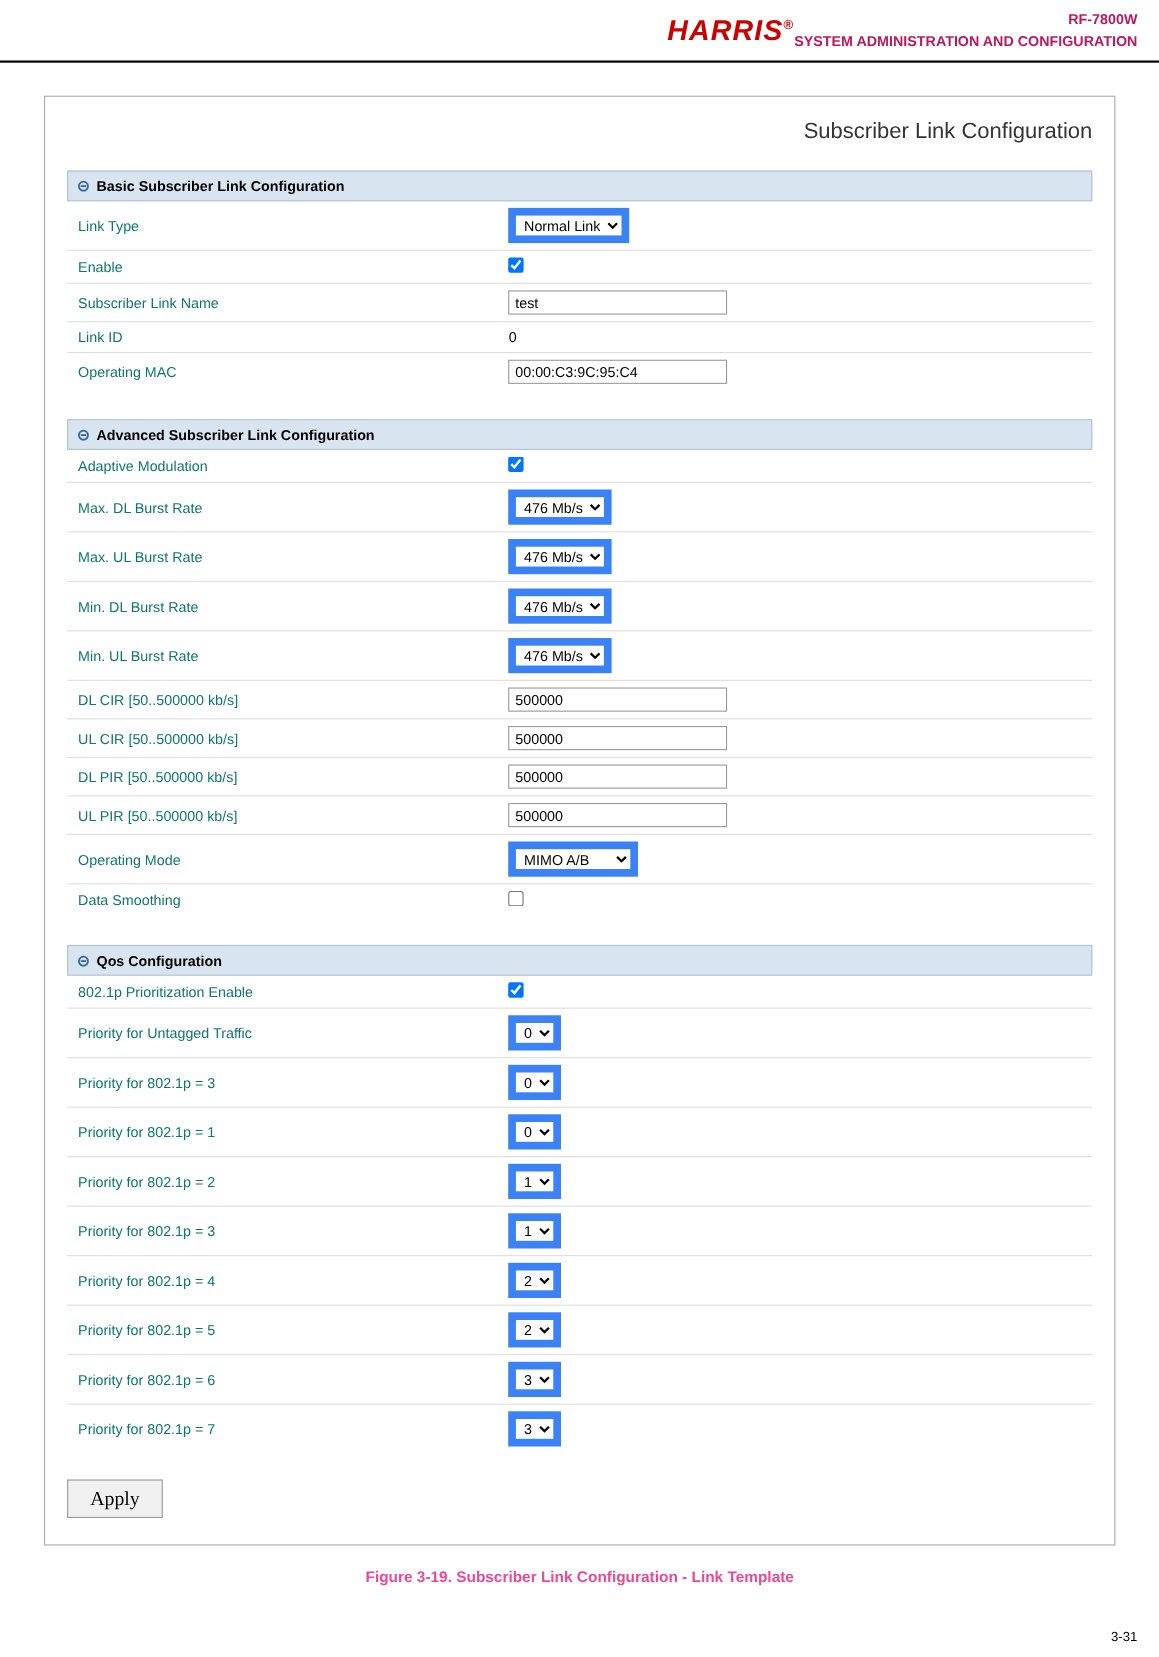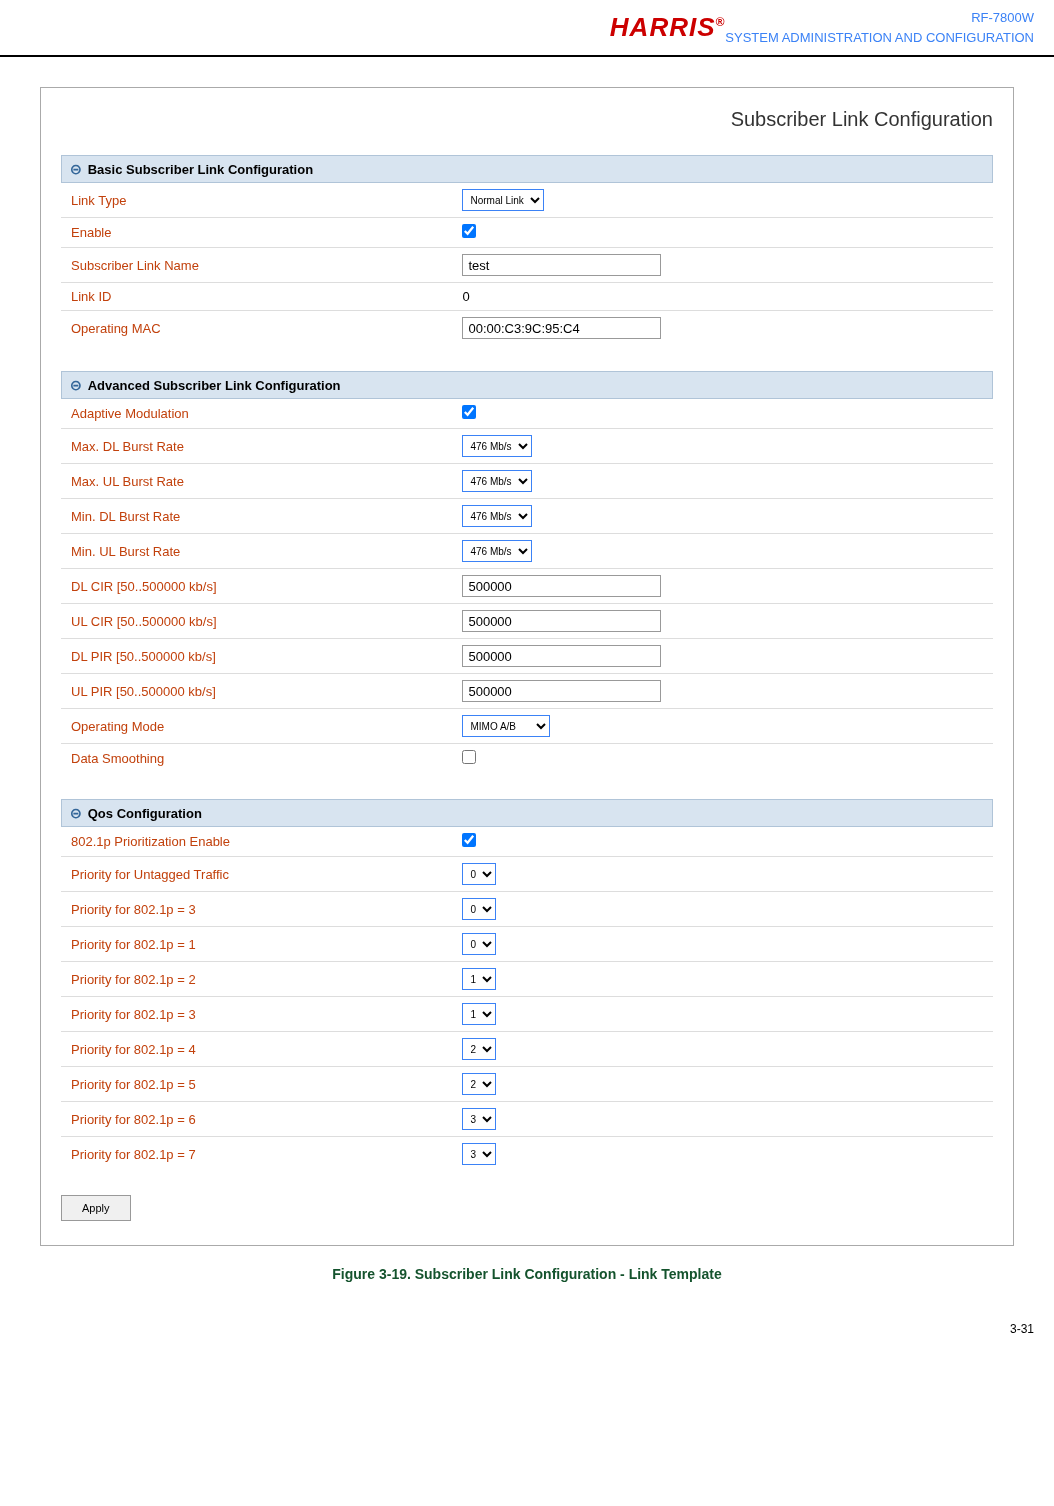--- a/index.html
+++ b/index.html
@@ -28,22 +28,22 @@
       color: #cc0000;
       letter-spacing: 1px;
     }
     .header-logo sup {
       font-size: 12px;
       vertical-align: super;
     }
     .header-title {
       text-align: right;
       font-size: 13px;
-      font-weight: normal;
-      color: #3b82f6;
+      font-weight: bold;
+      color: #be185d;
       line-height: 1.5;
     }
 
     
     .main-content {
       padding: 30px 40px;
     }
 
     
     .panel {
@@ -90,67 +90,68 @@
     }
     .form-table tr:last-child {
       border-bottom: none;
     }
     .form-table td {
       padding: 6px 10px;
       vertical-align: middle;
     }
     .form-table td:first-child {
       width: 42%;
-      color: #c2410c;
+      color: #0f766e;
     }
     .form-table td:last-child {
       width: 58%;
     }
 
     
     input[type="text"] {
       border: 1px solid #999;
       padding: 2px 5px;
       font-size: 13px;
       width: 199px;
       height: 22px;
     }
 
     select {
-      border: 1px solid #3b82f6;
+      border: 7px solid #3b82f6;
       padding: 1px 3px;
-      font-size: 10px;
-      height: 22px;
+      font-size: 13px;
+      height: 32px;
       background: #fff;
     }
 
     
     input[type="checkbox"] {
       width: 14px;
       height: 14px;
       cursor: pointer;
     }
 
     
     .apply-button {
       background: #f0f0f0;
       border: 1px solid #999;
       padding: 6px 20px;
-      font-size: 11px;
+      font-size: 18px;
       cursor: pointer;
       margin-top: 8px;
+      font-family: Liberation Serif, serif;
     }
 
     
     .figure-caption {
       text-align: center;
       font-weight: bold;
       font-size: 14px;
       margin-top: 20px;
-      color: #14532d;
+      color: #ec4899;
     }
 
     
     .page-number {
       text-align: right;
       font-size: 12px;
       padding: 10px 20px;
       color: #000;
     }
 

